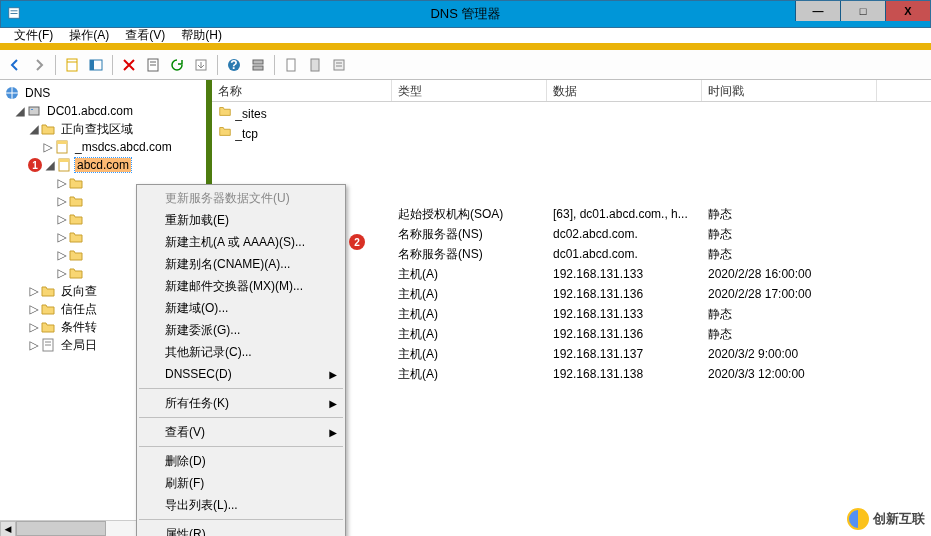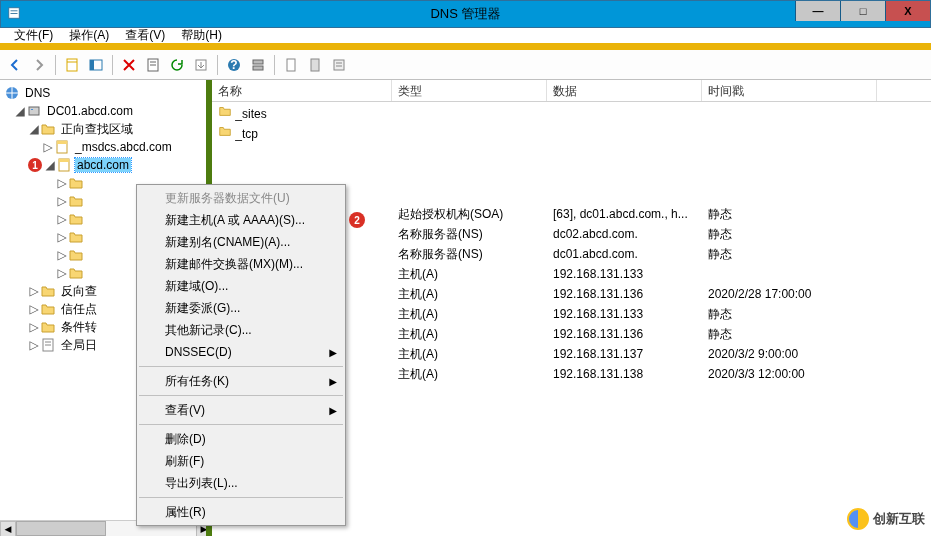--- a/index.html
+++ b/index.html
@@ -23,21 +23,21 @@
 .tb-btn { width:22px; height:22px; display:flex; align-items:center; justify-content:center; border:1px solid transparent; }
 .tb-btn svg { width:16px; height:16px; }
 
 .content { display:flex; height:calc(536px - 28px - 22px - 30px); }
 
 .tree-panel { width:212px; border-right:6px solid #4d7c0f; overflow:auto; padding:4px 2px; position:relative; }
 .tree-node { display:flex; align-items:center; height:18px; white-space:nowrap; }
 .tree-toggle { width:12px; text-align:center; color:#555; cursor:default; }
 .tree-icon { width:16px; height:16px; margin-right:3px; display:inline-flex; align-items:center; justify-content:center; }
 .tree-label { padding:0 2px; }
-.tree-label.selected { background:#7dd3fc; outline:1px dotted #3399ff; }
+.tree-label.selected { background:#fdba74; outline:1px dotted #3399ff; }
 .badge { width:14px; height:14px; border-radius:50%; background:#d93025; color:#fff; font-size:10px; display:inline-flex; align-items:center; justify-content:center; margin-right:2px; font-weight:bold; }
 
 .list-panel { flex:1; display:flex; flex-direction:column; overflow:hidden; }
 .list-header { display:flex; height:22px; border-bottom:1px solid #d0d0d0; background:#fff; }
 .list-header .col { padding:3px 6px; border-right:1px solid #e0e0e0; color:#333; }
 .list-body { flex:1; overflow:auto; }
 .list-row { display:flex; height:20px; align-items:center; }
 .list-row .cell { padding:1px 6px; overflow:hidden; white-space:nowrap; text-overflow:ellipsis; }
 .col-name { width:180px; }
 .col-type { width:155px; }
@@ -364,20 +364,21 @@
         <div class="list-row">
           <div class="cell col-name"></div>
           <div class="cell col-type">名称服务器(NS)</div>
           <div class="cell col-data">dc01.abcd.com.</div>
           <div class="cell col-ts">静态</div>
         </div>
         <div class="list-row">
           <div class="cell col-name"></div>
           <div class="cell col-type">主机(A)</div>
           <div class="cell col-data">192.168.131.133</div>
+          <div class="cell col-ts">2020/2/28 16:00:00</div>
         </div>
         <div class="list-row">
           <div class="cell col-name"></div>
           <div class="cell col-type">主机(A)</div>
           <div class="cell col-data">192.168.131.136</div>
           <div class="cell col-ts">2020/2/28 17:00:00</div>
         </div>
         <div class="list-row">
           <div class="cell col-name"></div>
           <div class="cell col-type">主机(A)</div>
@@ -401,20 +402,21 @@
           <div class="cell col-type">主机(A)</div>
           <div class="cell col-data">192.168.131.138</div>
           <div class="cell col-ts">2020/3/3 12:00:00</div>
         </div>
       </div>
   </div>
 </div>
 
 <div class="ctx-menu">
   <div class="ctx-item disabled">更新服务器数据文件(U)</div>
+  <div class="ctx-item">重新加载(E)</div>
   <div class="ctx-item">
       <span>新建主机(A 或 AAAA)(S)...</span>
       <span class="ctx-badge">2</span>
     </div>
   <div class="ctx-item">新建别名(CNAME)(A)...</div>
   <div class="ctx-item">新建邮件交换器(MX)(M)...</div>
   <div class="ctx-item">新建域(O)...</div>
   <div class="ctx-item">新建委派(G)...</div>
   <div class="ctx-item">其他新记录(C)...</div>
   <div class="ctx-item">

